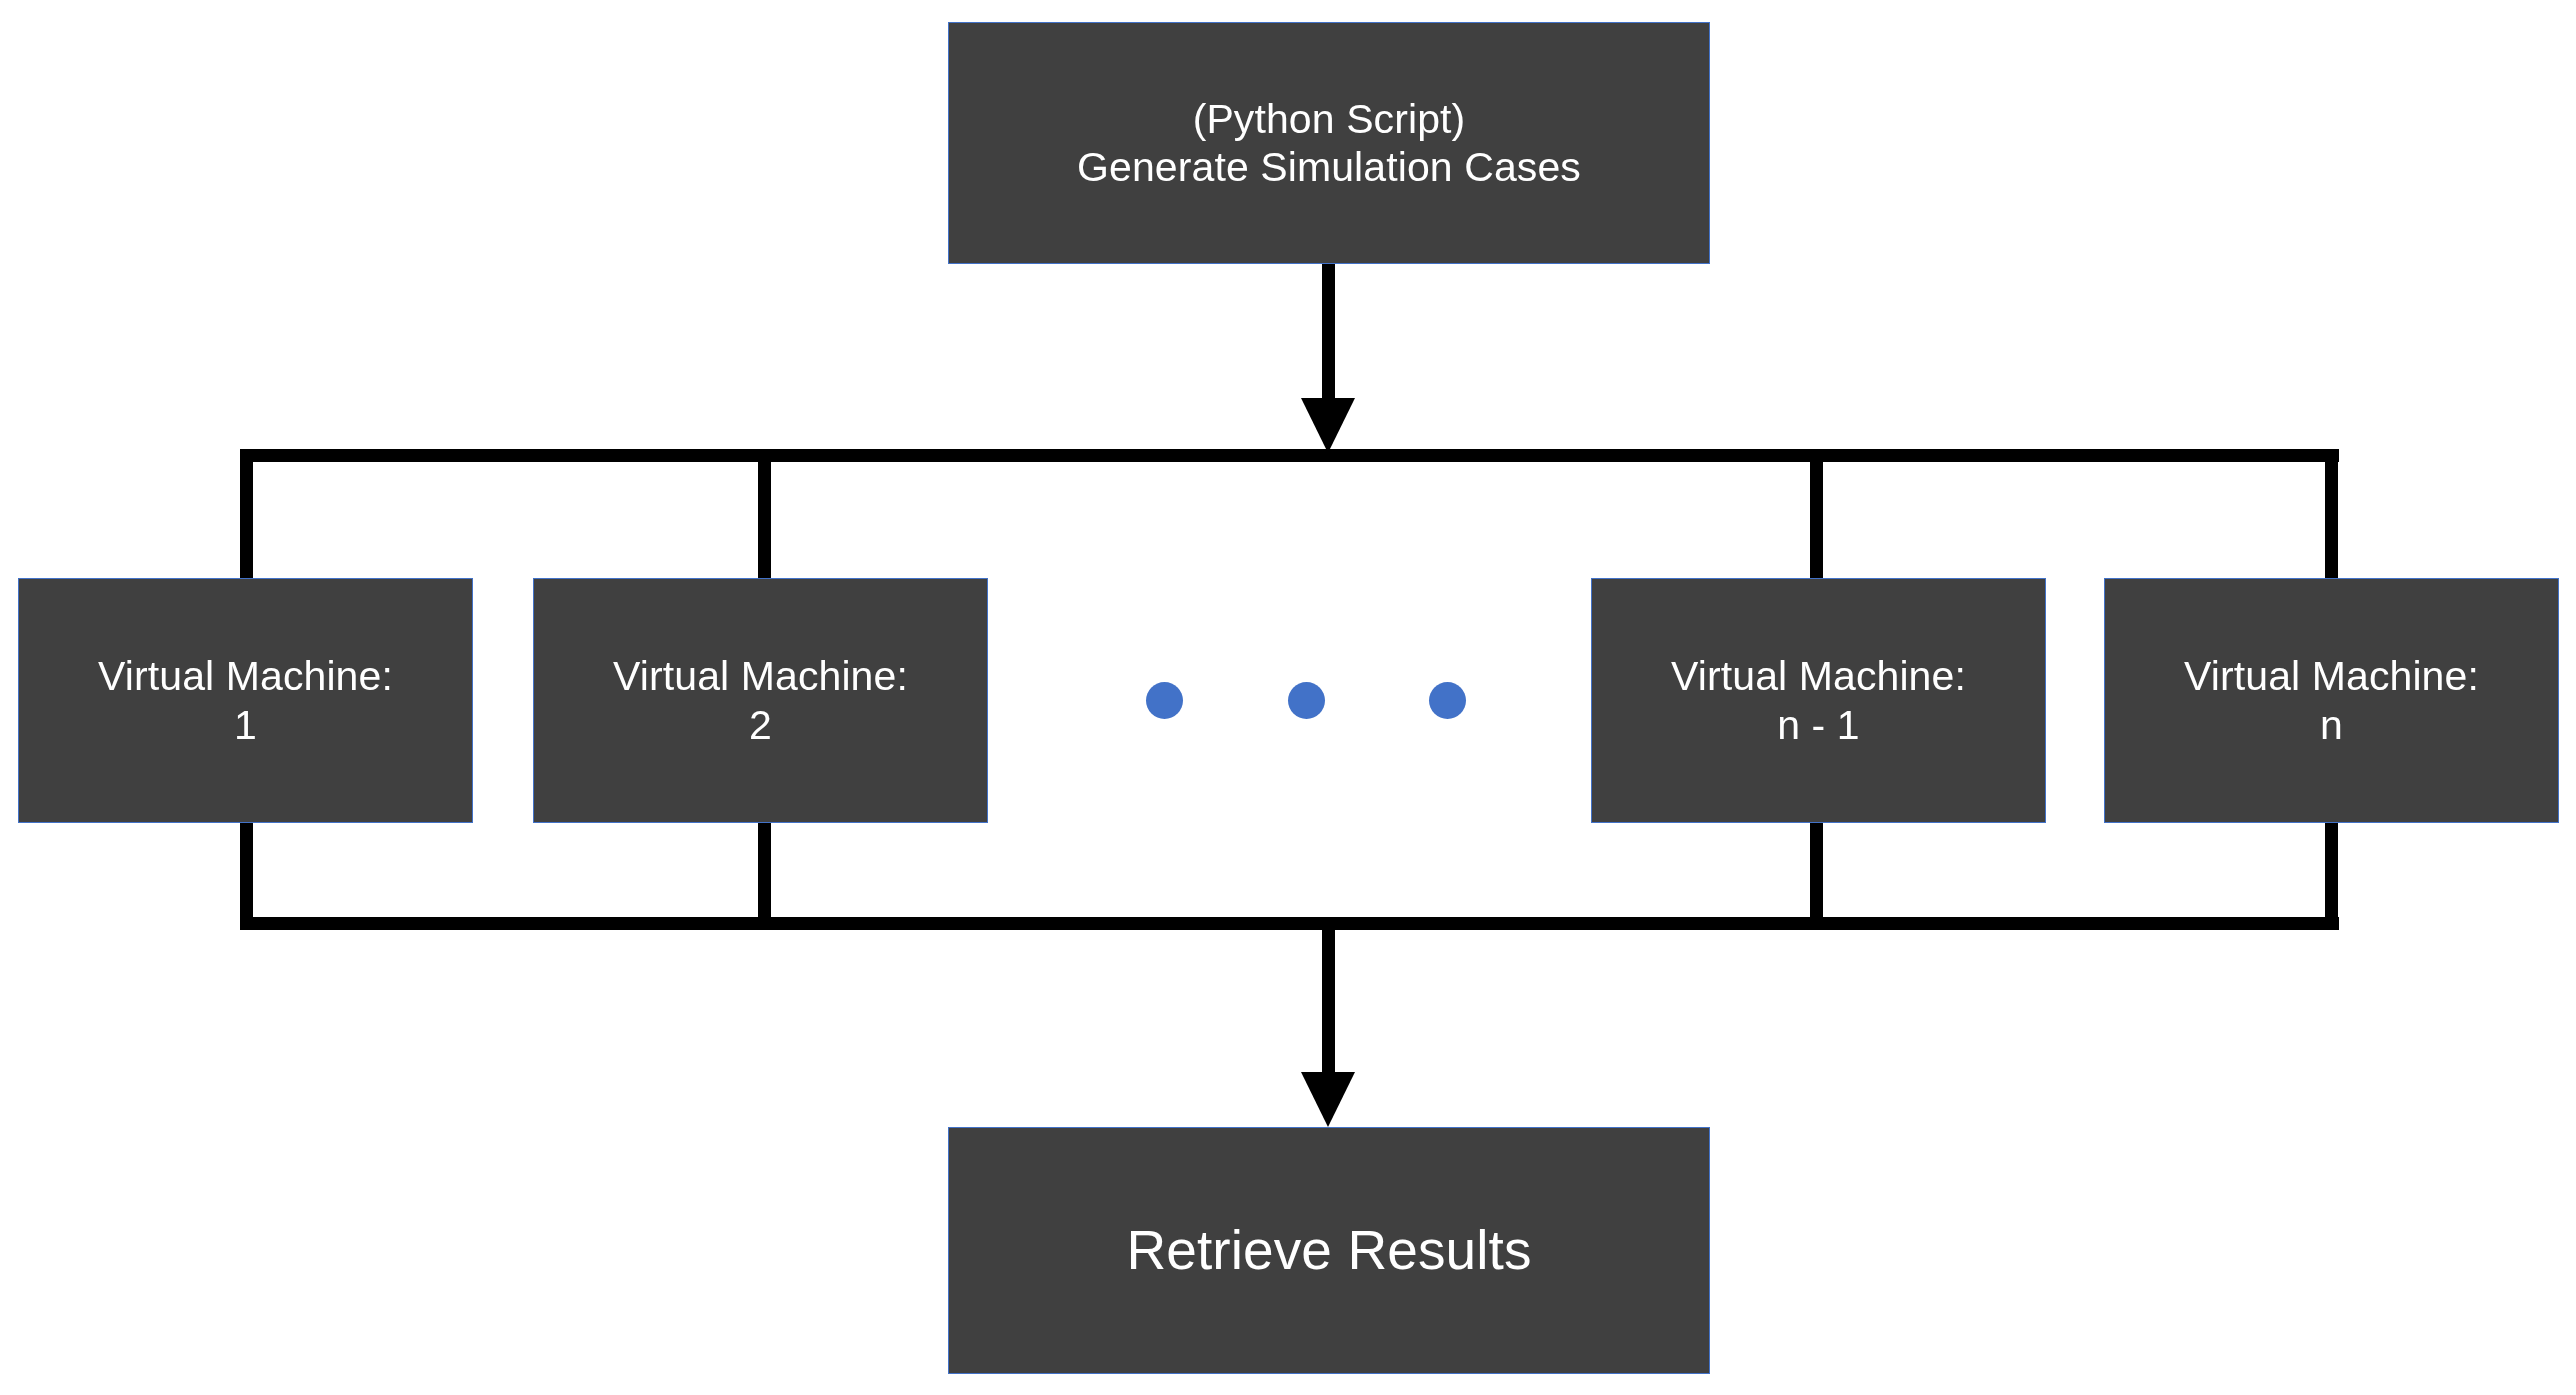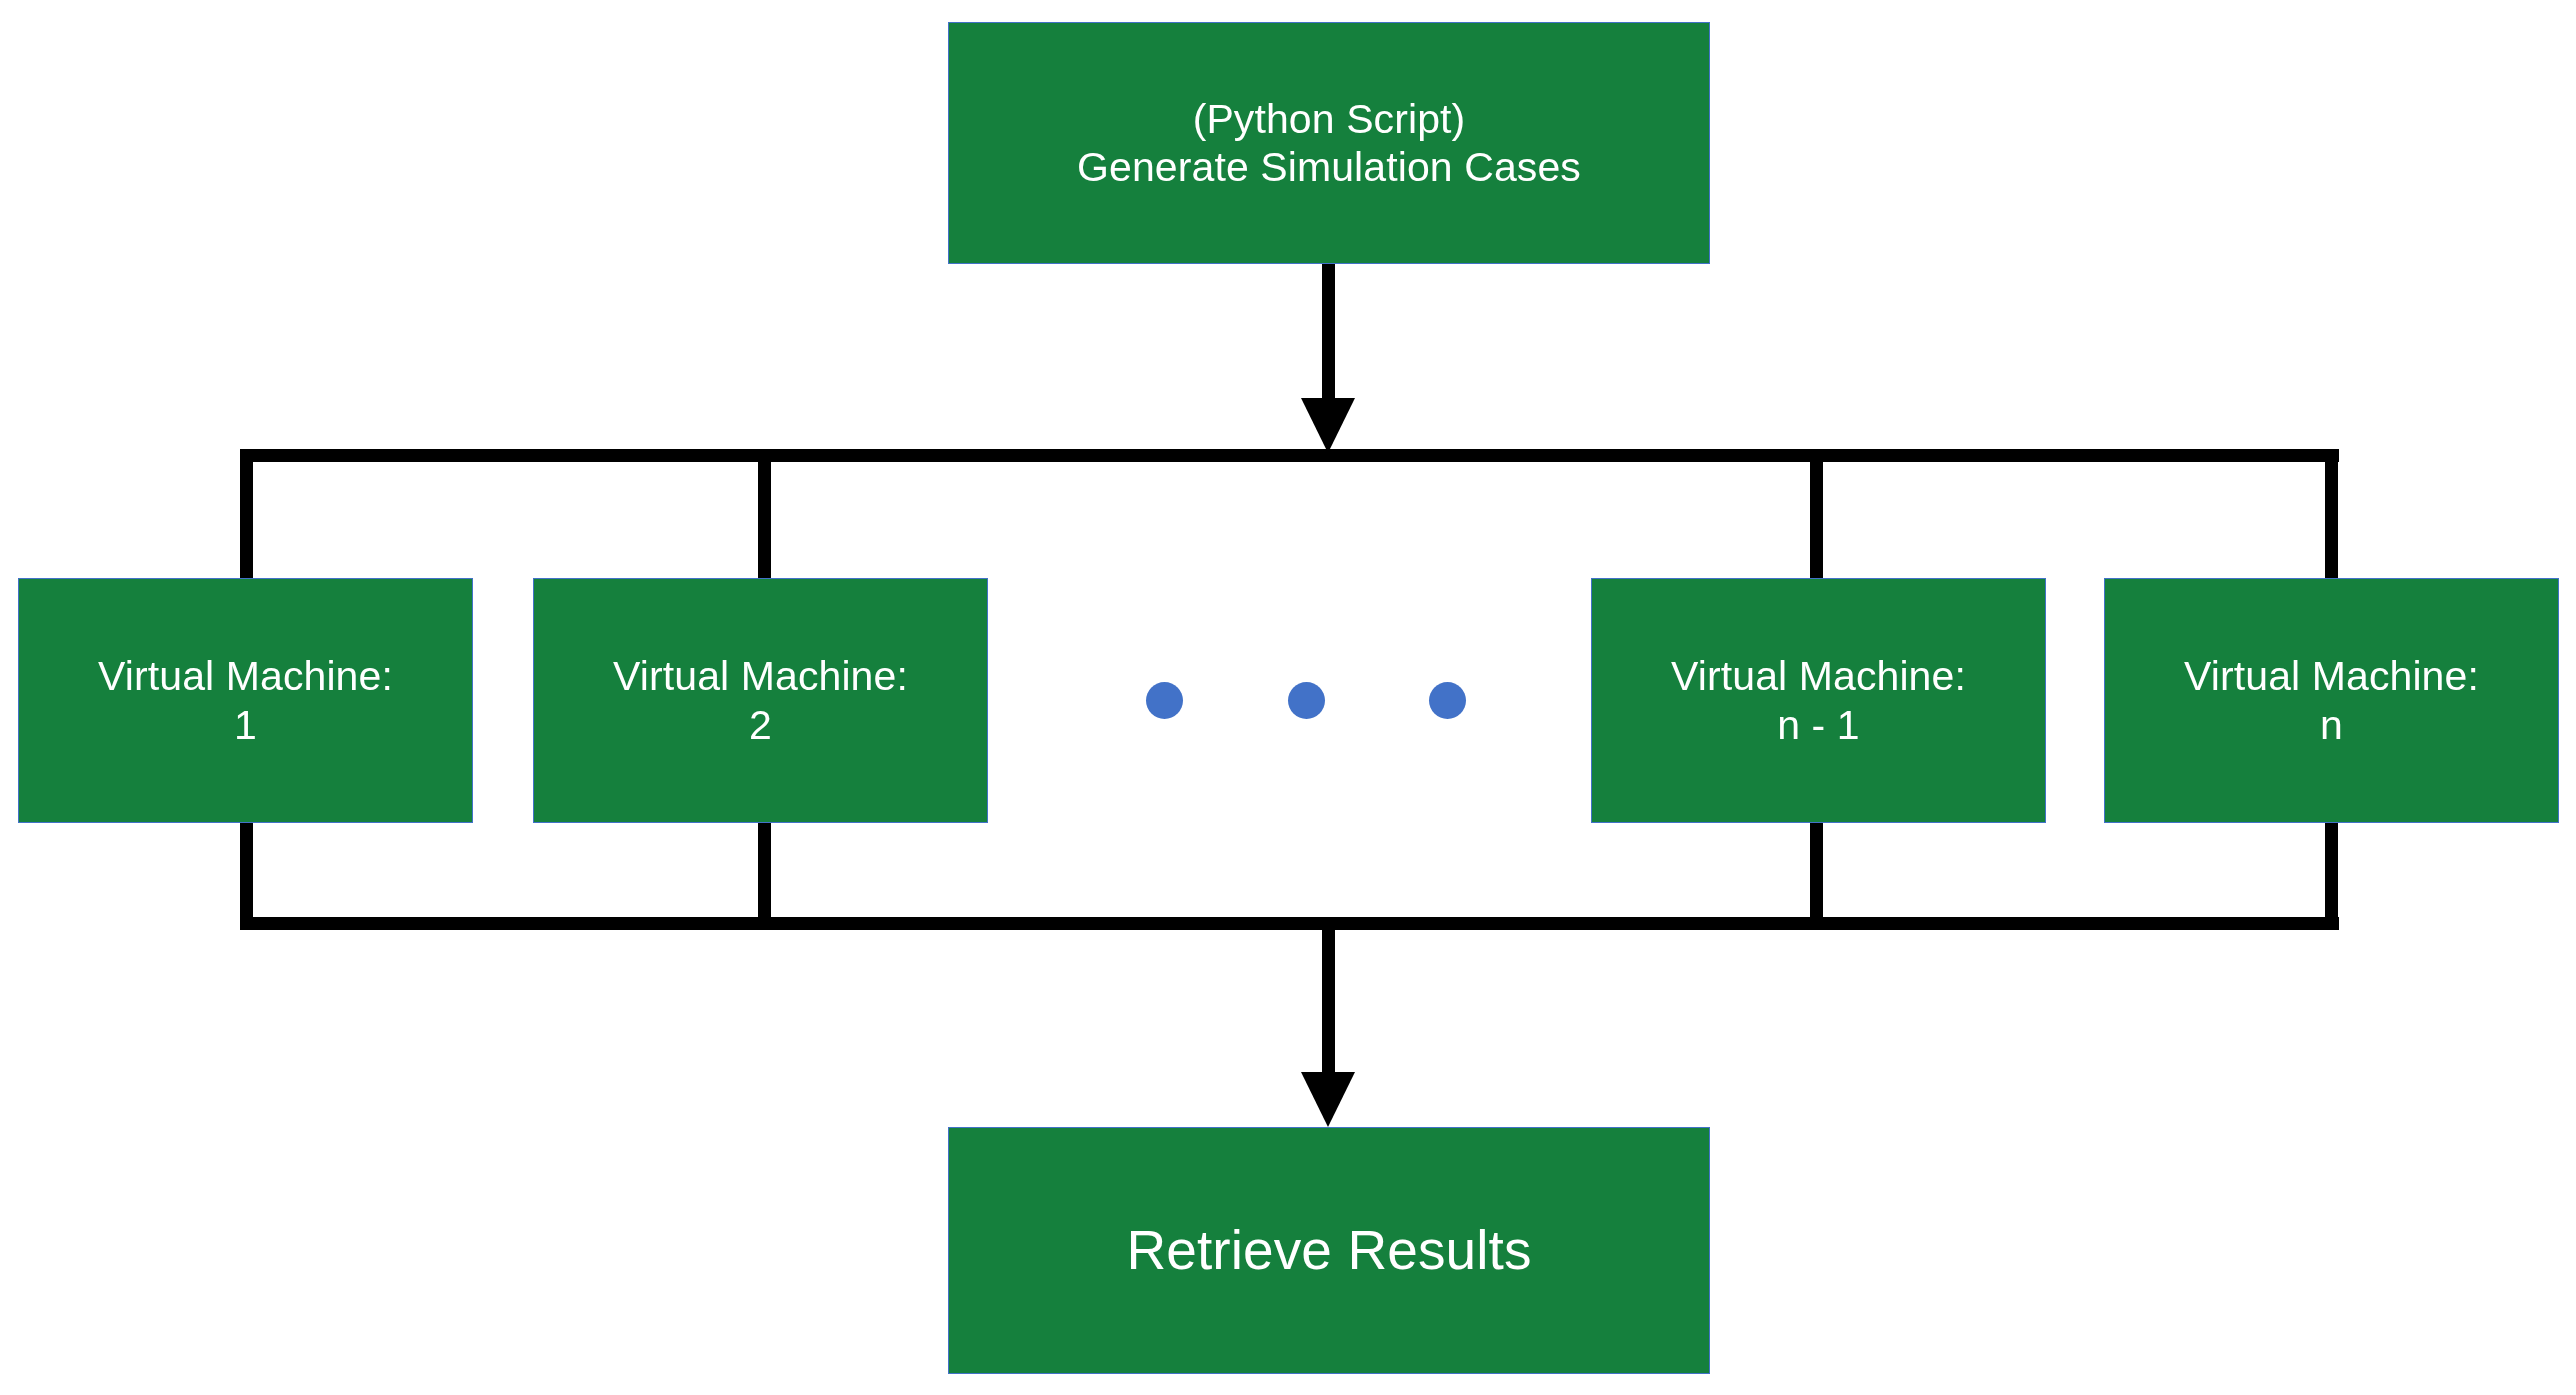--- a/index.html
+++ b/index.html
@@ -14,21 +14,21 @@
   #canvas {
     position: relative;
     width: 2576px;
     height: 1396px;
     background: #ffffff;
     overflow: hidden;
   }
   .node {
     position: absolute;
     box-sizing: border-box;
-    background: #15803d;
+    background: #404040;
     border: 1.8px solid #4272C8;
     color: #ffffff;
     display: flex;
     align-items: center;
     justify-content: center;
     text-align: center;
     line-height: 1.18;
     z-index: 3;
     letter-spacing: 0.1px;
   }

